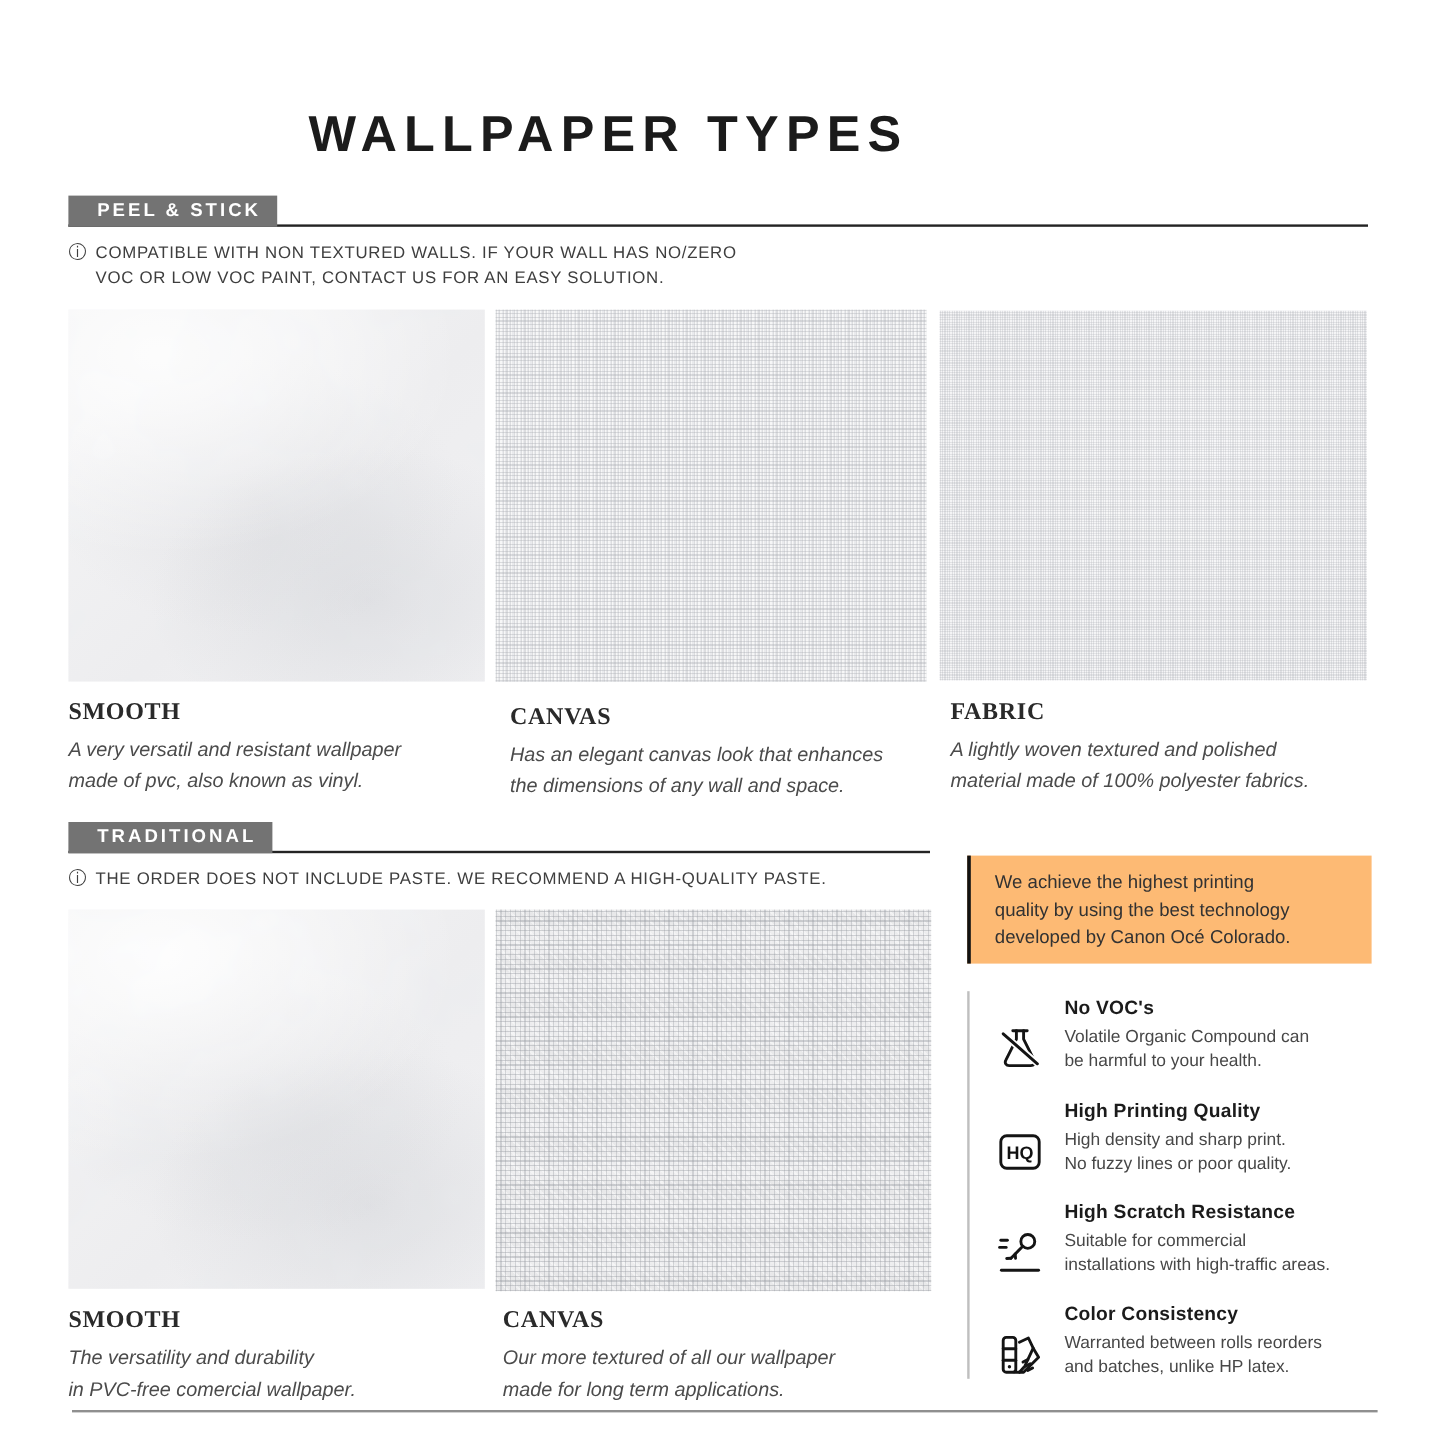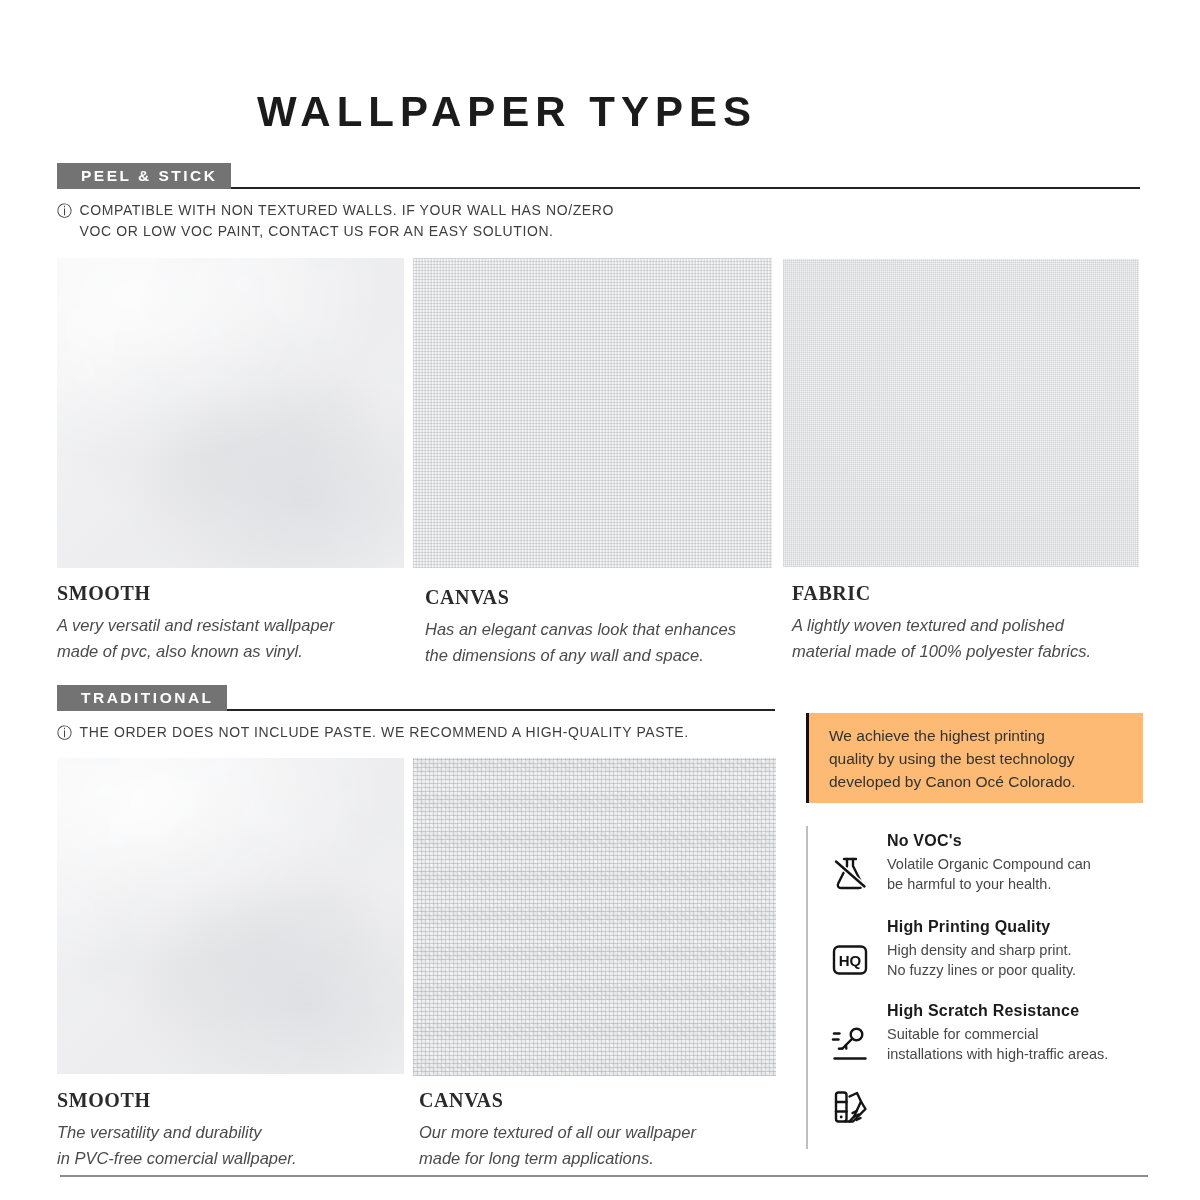--- a/index.html
+++ b/index.html
@@ -249,17 +249,22 @@
         <path class="ic" d="M6 15 h10.5"></path>
         <path class="ic" d="M6 24.5 h10.5"></path>
         <circle cx="11.2" cy="30" r="1.4" fill="#141414" stroke="none"></circle>
         <path class="ic" d="M19.5 9.5 l7.5-3.5 4 8.5 -7 15 -4.5 5"></path>
         <path class="ic" d="M31 14.5 l4.5 7.5 -12.5 12.5 h-8"></path>
         <path class="ic" d="M22.5 26 l4-2" stroke-width="1.6"></path>
         <path class="ic" d="M24.5 29.5 l4-2" stroke-width="1.6"></path>
         <path class="ic" d="M26.5 33 l4-2" stroke-width="1.6"></path>
       </svg>
     </div>
+    <div class="f-body">
+      <div class="f-title">Color Consistency</div>
+      <div class="f-desc">Warranted between rolls reorders
+and batches, unlike HP latex.</div>
+    </div>
   </div>
 
   <div class="rule-gray" style="left:60px; top:1139px; width:1088px;"></div>
 
 </div>
 
 </body></html>

